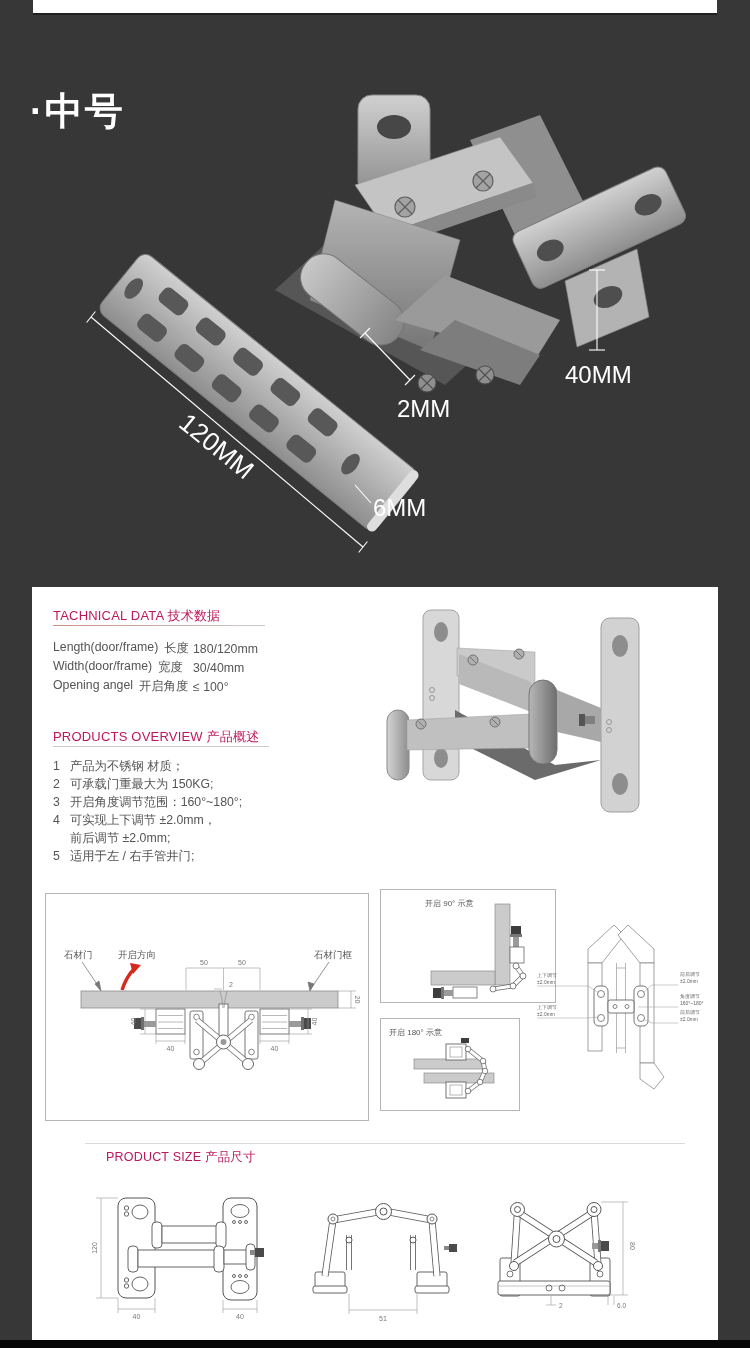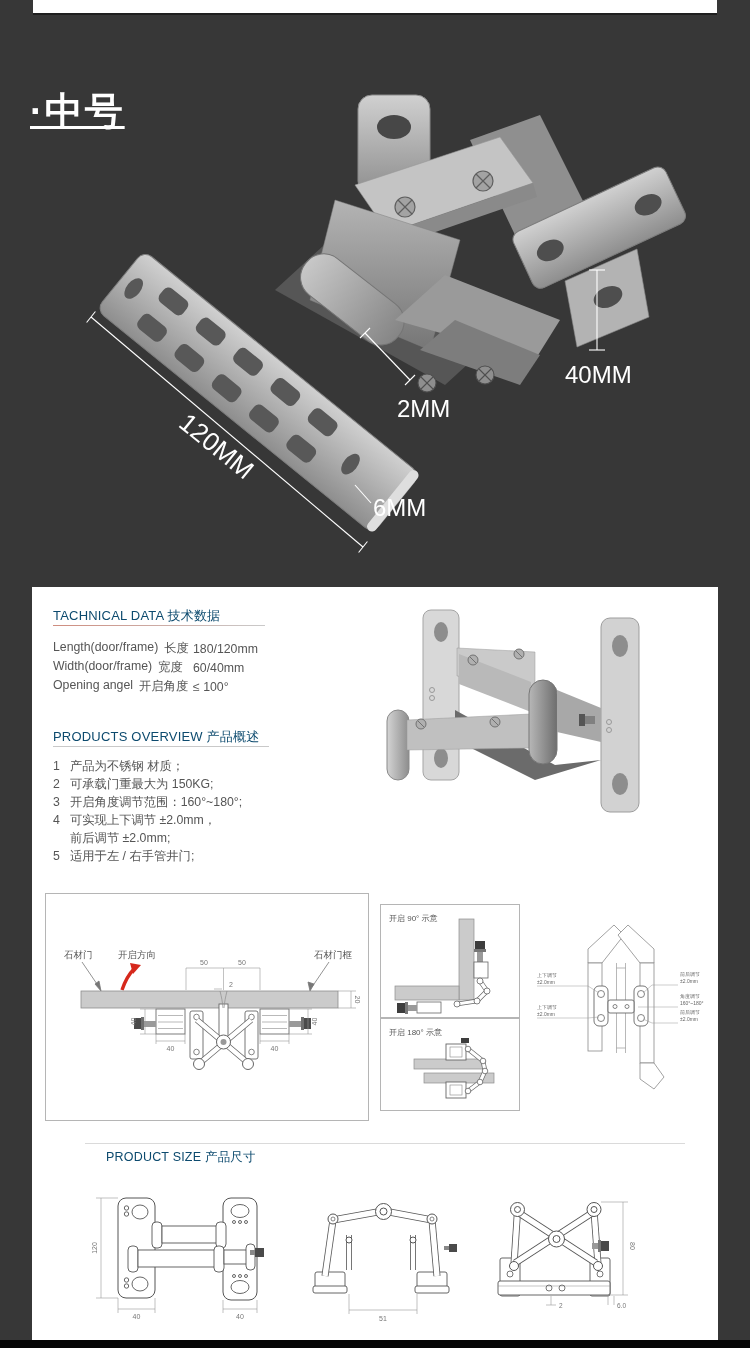--- a/index.html
+++ b/index.html
@@ -1,39 +1,39 @@
 <!DOCTYPE html>
 <html><head>
 <meta charset="utf-8">
 <style>
   html,body{margin:0;padding:0;background:#1d1d1d;}
   .screen{position:relative;width:750px;height:1348px;background:#373737;overflow:hidden;
           font-family:"Liberation Sans","DejaVu Sans",sans-serif;}
   .top-strip{position:absolute;left:33px;top:0;width:684px;height:13px;background:#ffffff;border-bottom:2px solid #1f1f1f;}
-  .hero-title{position:absolute;left:30px;top:86px;font-size:38px;font-weight:700;color:#ffffff;letter-spacing:2px;text-decoration:underline;}
+  .hero-title{position:absolute;left:30px;top:86px;font-size:38px;font-weight:700;color:#ffffff;letter-spacing:2px;}
   .hero-photo{position:absolute;left:25px;top:85px;}
   .panel{position:absolute;left:32px;top:587px;width:686px;height:753px;background:#ffffff;}
-  .sec-heading{position:absolute;font-size:13px;color:#0c4a6e;letter-spacing:.2px;white-space:nowrap;}
+  .sec-heading{position:absolute;font-size:13px;color:#be185d;letter-spacing:.2px;white-space:nowrap;}
   .h-tech{left:21px;top:20px;}
   .h-ov{left:21px;top:141px;}
   .h-size{left:74px;top:562px;font-size:12.5px;}
   .u-line{position:absolute;height:1px;}
   .u-tech{left:21px;top:38px;width:212px;background:linear-gradient(to right,#cf8d7f,#cacaca);}
   .u-ov{left:21px;top:159px;width:216px;background:#c9c9c9;}
   .divider{position:absolute;left:53px;top:556px;width:600px;height:1px;background:#dadada;}
   .spec-table{position:absolute;left:21px;top:52px;font-size:12.3px;color:#555;}
   .spec-row{display:flex;height:19px;align-items:center;white-space:nowrap;}
   .spec-l{flex:0 0 140px;display:flex;}
   .spec-cn{margin-left:6px;text-align:center;}
   .ov-list{position:absolute;left:21px;top:170px;font-size:12.3px;color:#555;}
   .ov-row{display:flex;height:18px;align-items:center;white-space:nowrap;}
   .ov-num{flex:0 0 17px;}
   .box{position:absolute;border:1px solid #b5b5b5;background:#fff;}
   .b-install{left:13px;top:306px;width:322px;height:226px;}
-  .b-90{left:348px;top:317px;width:138px;height:112px;}
+  .b-90{left:348px;top:302px;width:138px;height:112px;padding-left:36px;}
   .b-180{left:348px;top:431px;width:138px;height:91px;}
   .adjust-svg{position:absolute;left:496px;top:306px;}
   .tech-photo{position:absolute;left:353px;top:3px;}
   .sz-a{position:absolute;left:56px;top:593px;}
   .sz-b{position:absolute;left:273px;top:603px;}
   .sz-c{position:absolute;left:456px;top:595px;}
   .bottom-bar{position:absolute;left:0;top:1340px;width:750px;height:8px;background:#060606;}
   svg text{font-family:"Liberation Sans","DejaVu Sans",sans-serif;}
 </style>
 </head>
@@ -155,21 +155,21 @@
             <span>Length(door/frame)</span>
             <span class="spec-cn">长度</span>
           </span>
         <span class="spec-v">180/120mm</span>
       </div>
       <div class="spec-row">
         <span class="spec-l">
             <span>Width(door/frame)</span>
             <span class="spec-cn">宽度</span>
           </span>
-        <span class="spec-v">60/40mm</span>
+        <span class="spec-v">30/40mm</span>
       </div>
       <div class="spec-row">
         <span class="spec-l">
             <span>Opening angel</span>
             <span class="spec-cn">开启角度</span>
           </span>
         <span class="spec-v">≤ 100°</span>
       </div>
     </div>
 

